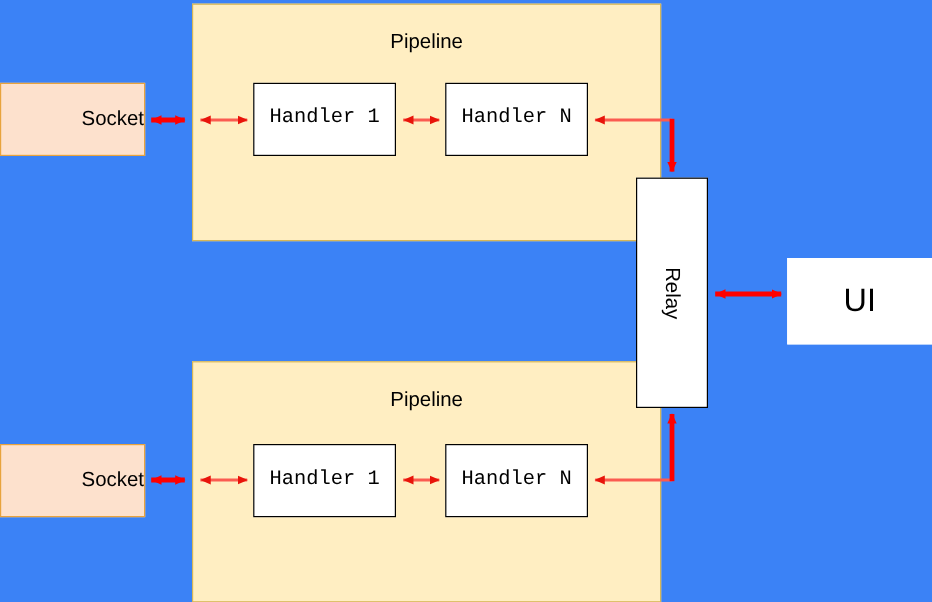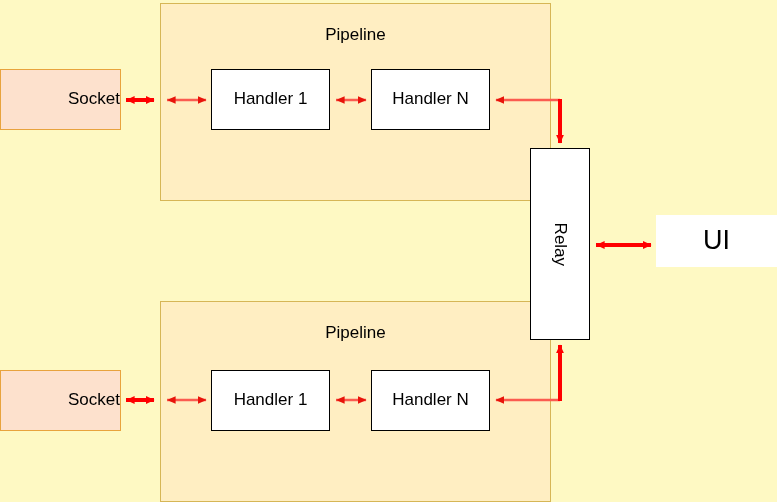--- a/index.html
+++ b/index.html
@@ -7,21 +7,21 @@
     padding: 0;
     background: #000000;
   }
   body {
     font-family: "Liberation Sans", sans-serif;
   }
   #diagram {
     position: relative;
     width: 777px;
     height: 502px;
-    background: #fef9c3;
+    background: #3b82f6;
     overflow: hidden;
   }
 
   
   .node {
     position: absolute;
     box-sizing: border-box;
     display: flex;
     align-items: center;
     justify-content: center;
@@ -48,20 +48,21 @@
     background: #fde1cd;
     border: 1px solid #e8a33d;
     font-size: 17px;
     justify-content: flex-end;
   }
 
   .handler-node {
     background: #ffffff;
     border: 1px solid #000000;
     font-size: 17px;
+    font-family: Liberation Mono, monospace;
   }
 
   .relay-node {
     background: #ffffff;
     border: 1px solid #000000;
     font-size: 17px;
   }
   .relay-label {
     transform: rotate(90deg);
     white-space: nowrap;
@@ -115,21 +116,21 @@
   </div>
 
   <div class="node handler-node" style="left:371px; top:370px; width:119px; height:61px;">
     <span>Handler N</span>
   </div>
 
   <div class="node relay-node" style="left:530px; top:148px; width:60px; height:192px;">
     <span class="relay-label">Relay</span>
   </div>
 
-  <div class="node ui-node" style="left:656px; top:215px; width:121px; height:52px;">
+  <div class="node ui-node" style="left:656px; top:215px; width:121px; height:72px;">
     <span>UI</span>
   </div>
 
   <div class="conn" style="left:0; top:0; width:777px; height:502px;">
     <svg width="777" height="502" xmlns="http://www.w3.org/2000/svg">
       <defs>
         <marker id="ah-thick" markerWidth="9" markerHeight="9" refX="8" refY="4.5" orient="auto" markerUnits="userSpaceOnUse">
           <path d="M0,0.6 L8.6,4.5 L0,8.4 z" fill="#ff0000"></path>
         </marker>
         <marker id="ah-thick-start" markerWidth="9" markerHeight="9" refX="0.4" refY="4.5" orient="auto" markerUnits="userSpaceOnUse">

